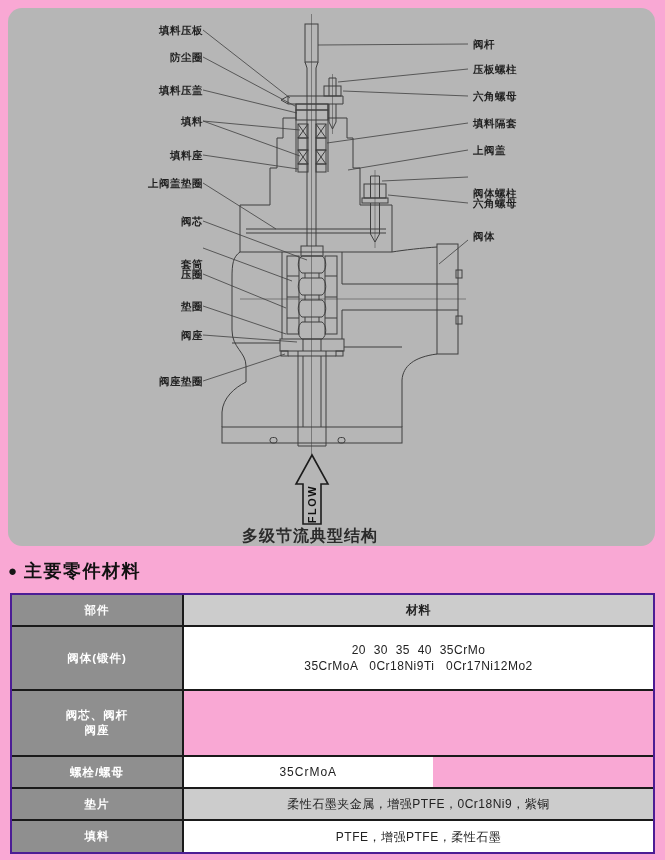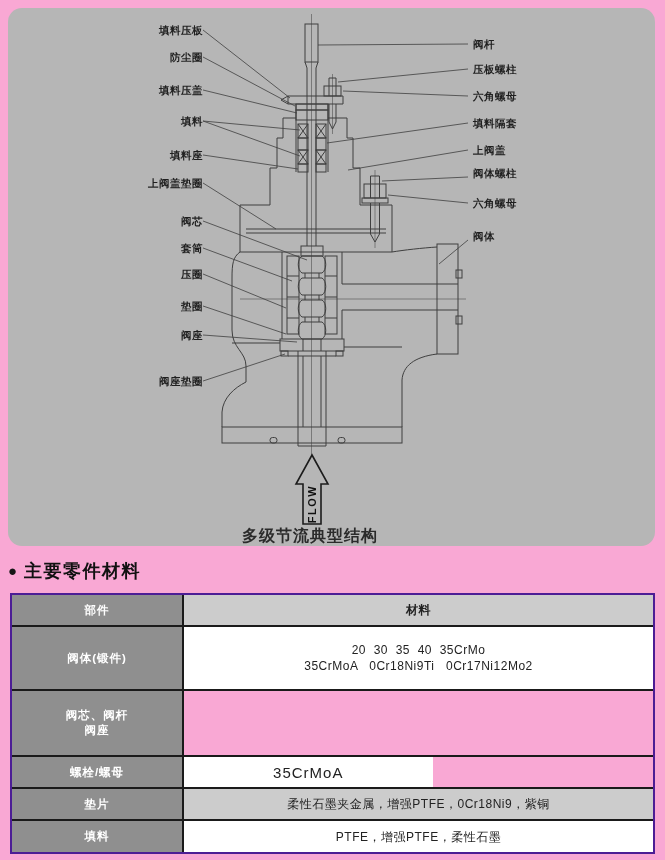--- a/index.html
+++ b/index.html
@@ -28,21 +28,21 @@
   .mrow{display:flex;}
   .mrow + .mrow{border-top:2px solid #1a1a1a;}
   .pcell{width:170px;flex:0 0 170px;background:#8f8f8f;color:#ffffff;border-right:2px solid #1a1a1a;
          display:flex;flex-direction:column;align-items:center;justify-content:center;
          font-size:11.5px;letter-spacing:1px;font-weight:600;}
   .mcell{flex:1;display:flex;flex-direction:column;align-items:center;justify-content:center;
          color:#222;font-size:12px;letter-spacing:0.5px;line-height:16px;}
   .bg-white{background:#ffffff;}
   .bg-light{background:#cccccc;text-align:center;}
   .split{flex:1;display:flex;}
-  .split .sub{display:flex;align-items:center;justify-content:center;color:#222;font-size:15px;letter-spacing:1px;background:#fff;}
+  .split .sub{display:flex;align-items:center;justify-content:center;color:#222;font-size:12px;letter-spacing:1px;background:#fff;}
   .split .sub.first{flex:0 0 53%;}
   .split .sub.second{flex:1;border-left:2px solid #1a1a1a;}
   .pre{white-space:pre;}
 </style>
 </head>
 <body>
 
 <div class="page">
 
   <div class="panel">
@@ -198,32 +198,32 @@
       <polygon class="lnb" points="312,455 328,484 321,484 321,524 303,524 303,484 296,484"></polygon>
     </svg>
 
     <div class="lbl lbl-l" style="right:452px;top:15px">填料压板</div>
     <div class="lbl lbl-l" style="right:452px;top:42px">防尘圈</div>
     <div class="lbl lbl-l" style="right:452px;top:75px">填料压盖</div>
     <div class="lbl lbl-l" style="right:452px;top:106px">填料</div>
     <div class="lbl lbl-l" style="right:452px;top:140px">填料座</div>
     <div class="lbl lbl-l" style="right:452px;top:168px">上阀盖垫圈</div>
     <div class="lbl lbl-l" style="right:452px;top:206px">阀芯</div>
-    <div class="lbl lbl-l" style="right:452px;top:233px">套筒</div>
+    <div class="lbl lbl-l" style="right:452px;top:249px">套筒</div>
     <div class="lbl lbl-l" style="right:452px;top:259px">压圈</div>
     <div class="lbl lbl-l" style="right:452px;top:291px">垫圈</div>
     <div class="lbl lbl-l" style="right:452px;top:320px">阀座</div>
     <div class="lbl lbl-l" style="right:452px;top:366px">阀座垫圈</div>
 
     <div class="lbl" style="left:465px;top:29px">阀杆</div>
     <div class="lbl" style="left:465px;top:54px">压板螺柱</div>
     <div class="lbl" style="left:465px;top:81px">六角螺母</div>
     <div class="lbl" style="left:465px;top:108px">填料隔套</div>
     <div class="lbl" style="left:465px;top:135px">上阀盖</div>
-    <div class="lbl" style="left:465px;top:158px">阀体螺柱</div>
+    <div class="lbl" style="left:465px;top:178px">阀体螺柱</div>
     <div class="lbl" style="left:465px;top:188px">六角螺母</div>
     <div class="lbl" style="left:465px;top:221px">阀体</div>
 
     <div class="flow-text">FLOW</div>
     <div class="caption">多级节流典型结构</div>
   </div>
 
   <div class="heading">
     <span class="bullet">●</span>
     <span class="htext">主要零件材料</span>

